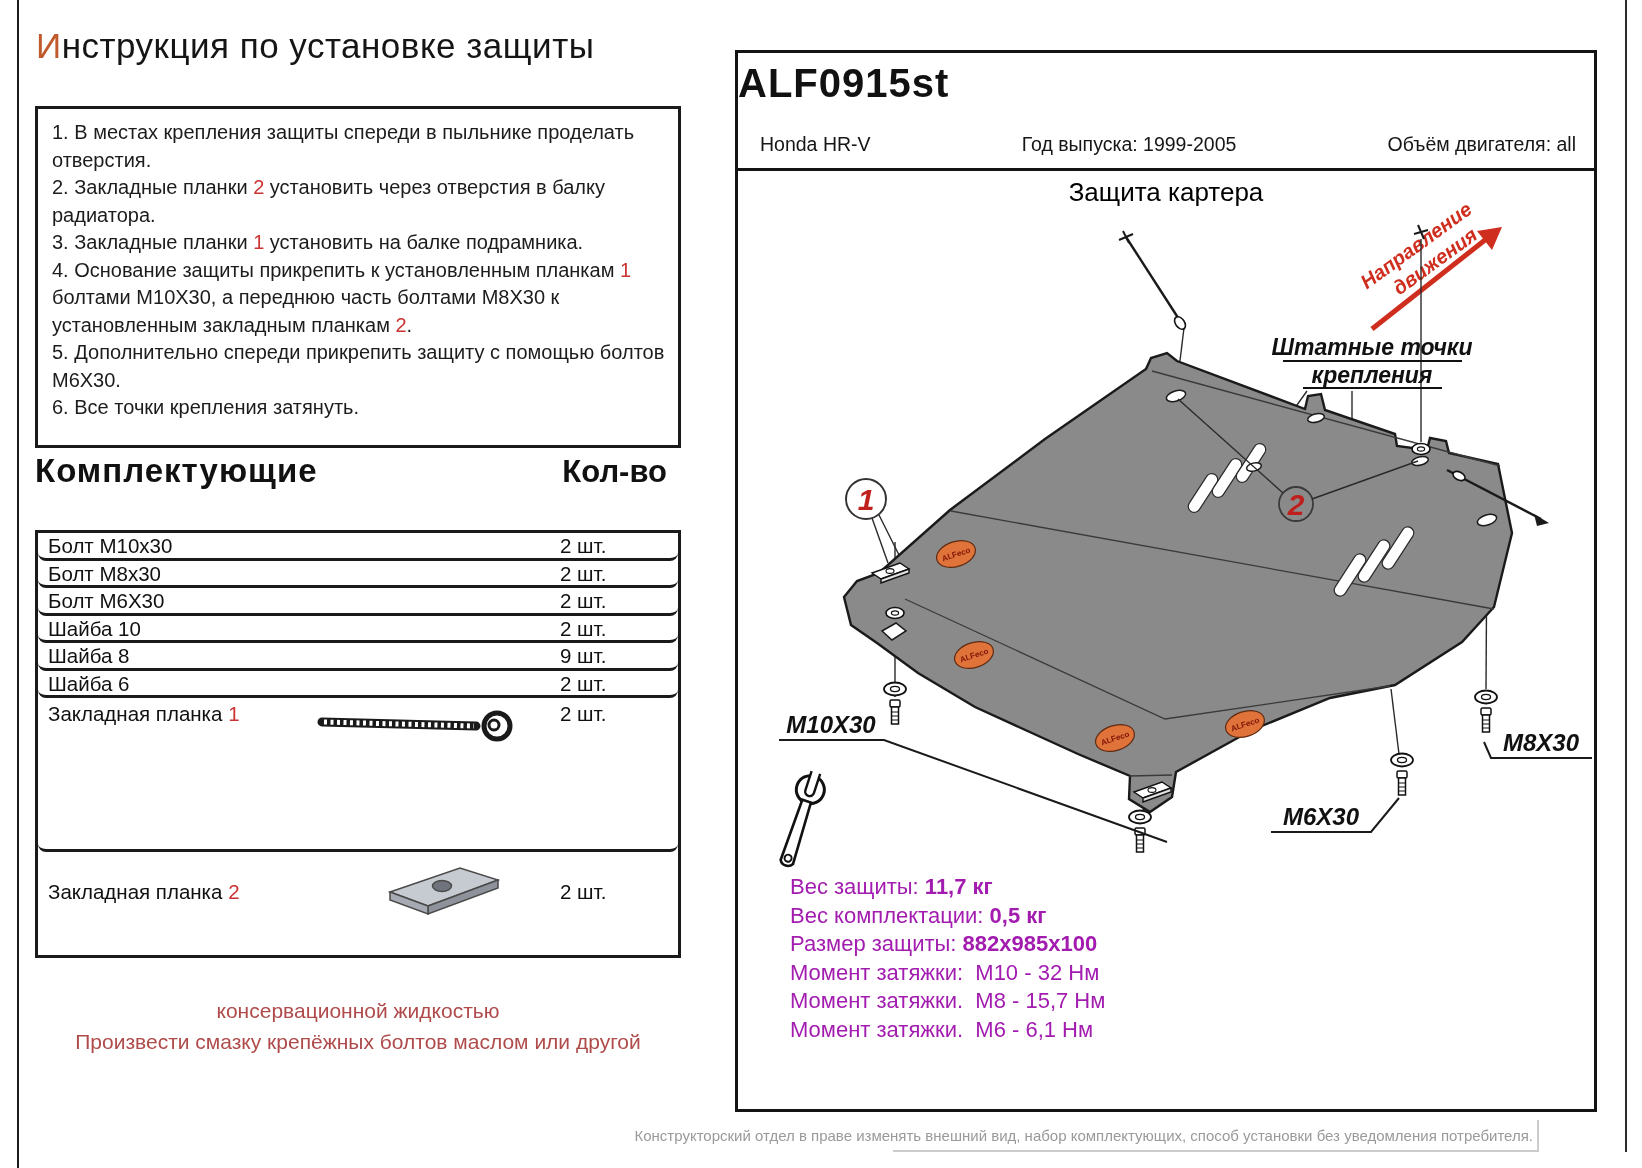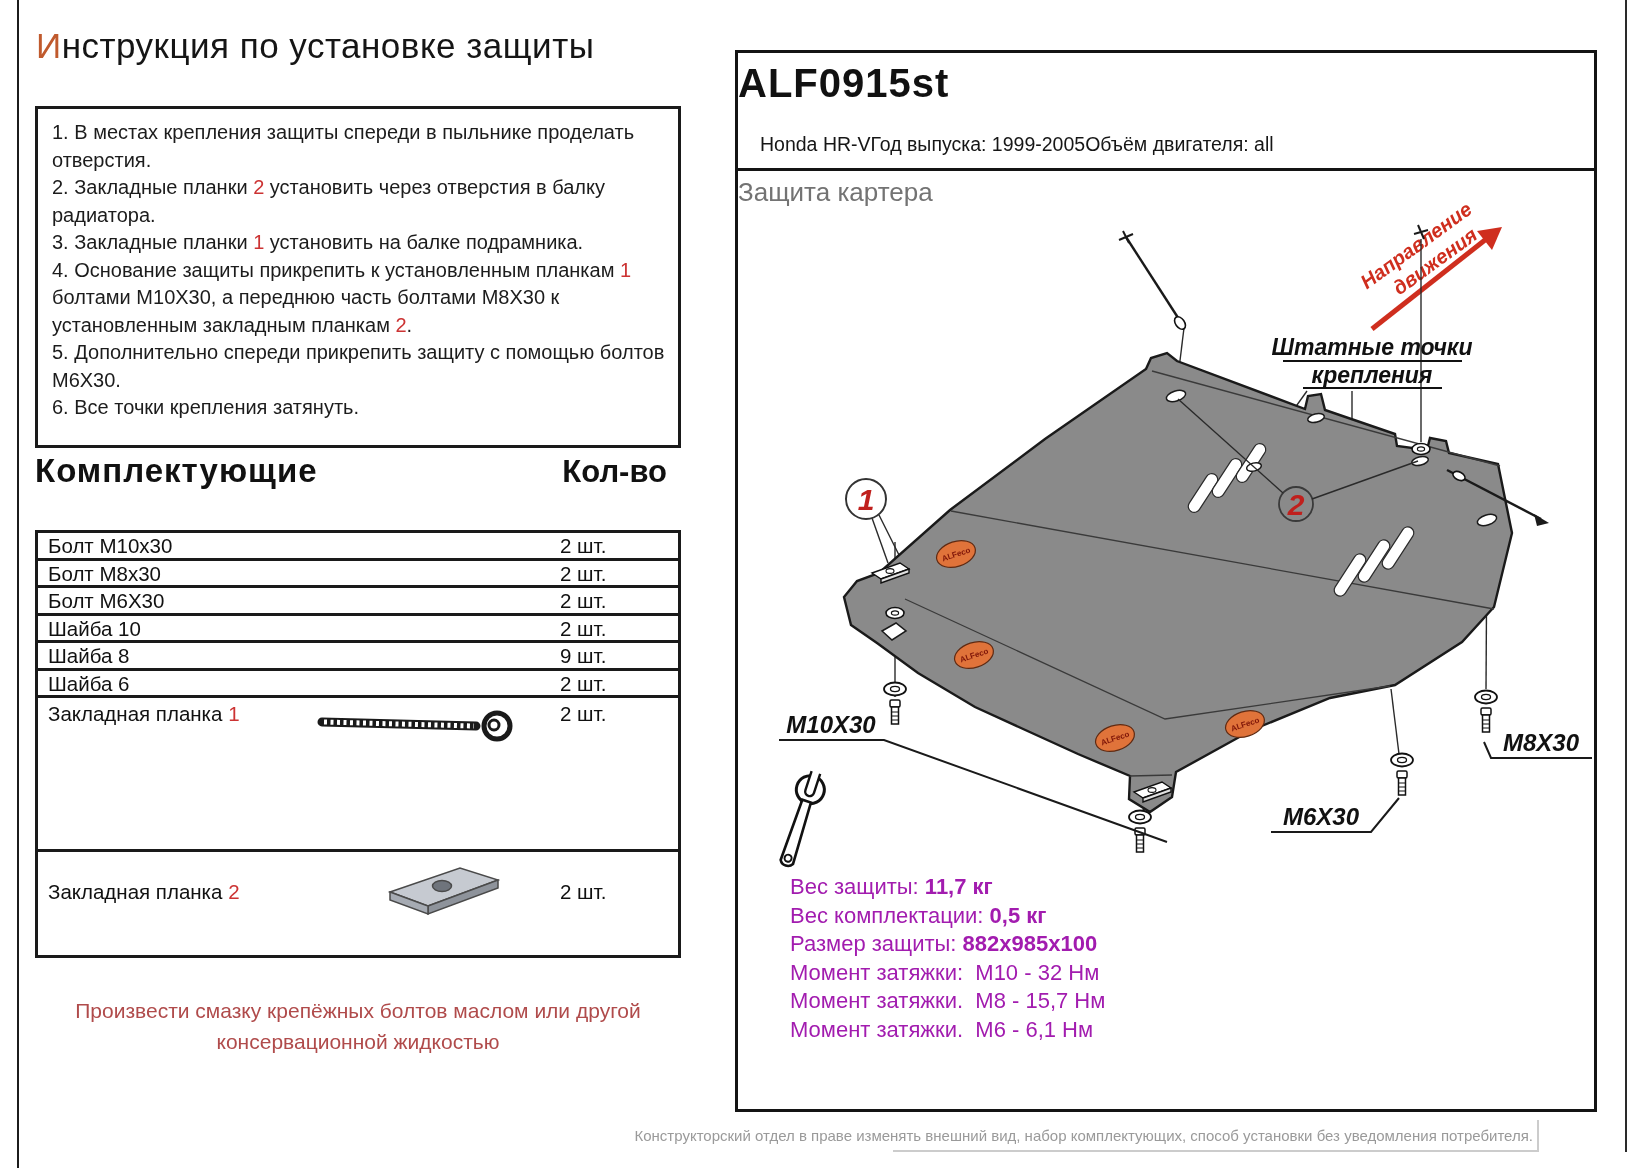--- a/index.html
+++ b/index.html
@@ -14,41 +14,41 @@
   .main-title .first { color:#c05a2d; }
 
   .instr-box { position:absolute; left:35px; top:106px; width:646px; height:342px; border:3px solid #1a1a1a; padding:10px 12px 8px 14px; font-size:20px; line-height:27.5px; color:#1c1c1c; }
   .red { color:#cc3333; }
 
   .kit-head { position:absolute; left:35px; top:452px; width:646px; display:flex; justify-content:space-between; align-items:baseline; }
   .kit-head .h1 { font-size:33px; font-weight:bold; letter-spacing:1px; }
   .kit-head .h2 { font-size:31px; font-weight:bold; margin-right:14px; }
 
   .kit-table { position:absolute; left:35px; top:530px; width:646px; border:3px solid #1a1a1a; }
-  .kit-row { position:relative; display:flex; border-bottom:3px solid #1a1a1a; font-size:20.5px; }
+  .kit-row { position:relative; display:flex; border-bottom:3px solid #1a1a1a; font-size:20.5px;border-radius:8px; }
   .kit-row:last-child { border-bottom:none; }
   .kit-row .nm { flex:1; padding:1px 4px 0 10px; white-space:nowrap; }
   .kit-row .qt { width:118px; padding-top:1px; }
   .kit-row.thin { height:27.5px; }
   .kit-row.tall1 { height:154px; align-items:flex-start; }
   .kit-row.tall2 { height:103px; align-items:flex-start; }
   .kit-row.tall1 .nm, .kit-row.tall1 .qt { padding-top:4px; }
   .kit-row.tall2 .nm, .kit-row.tall2 .qt { padding-top:28px; }
   .part-img { position:absolute; }
 
   .warning { position:absolute; left:35px; top:995px; width:646px; text-align:center; font-size:21px; line-height:31px; color:#b04b4b; }
 
   
   .panel { position:absolute; left:735px; top:50px; width:862px; height:1062px; border:3px solid #141414; background:#fff; }
   .panel-header { position:relative; height:118px; border-bottom:3px solid #141414; }
   .panel-code { padding-top:8px; font-size:40px; font-weight:bold; letter-spacing:1px; }
-  .panel-sub { position:absolute; left:0; right:0; bottom:12px; display:flex; justify-content:flex-start; padding:0 18px 0 22px; font-size:19.5px; color:#161616; }
+  .panel-sub { position:absolute; left:0; right:0; bottom:12px; display:flex; justify-content:space-between; padding:0 18px 0 22px; font-size:19.5px; color:#161616; }
 
   .drawing { position:relative; height:935px; }
-  .drawing-title { position:absolute; left:0; top:6px; width:100%; text-align:left; font-size:26px; color:#737373; }
+  .drawing-title { position:absolute; left:0; top:6px; width:100%; text-align:center; font-size:26px; color:#000000; }
   .diagram-svg { position:absolute; left:0; top:0; }
 
   .specs { position:absolute; left:52px; top:702px; font-size:22px; line-height:28.5px; color:#a21caf; white-space:nowrap; }
   .specs .b { font-weight:bold; }
 
   
   .footer-box { position:absolute; left:893px; top:1120px; width:646px; height:32px; border-right:2px solid #cccccc; border-bottom:2px solid #cccccc; display:flex; align-items:center; justify-content:flex-end; }
   .footer-note { font-size:15px; color:#9a9a9a; padding-right:4px; white-space:nowrap; }
 
   svg text { font-family:"Liberation Sans", sans-serif; }
@@ -123,22 +123,22 @@
       <svg class="part-img" style="left:342px; top:8px;" width="128" height="62" viewBox="0 0 128 62">
         <polygon points="10,32 80,8 118,20 48,46" fill="#c6cad1" stroke="#4a4a4a" stroke-width="1.5"></polygon>
         <polygon points="48,46 118,20 118,28 48,54" fill="#8e939b" stroke="#4a4a4a" stroke-width="1.5"></polygon>
         <polygon points="10,32 48,46 48,54 10,40" fill="#a6abb3" stroke="#4a4a4a" stroke-width="1.5"></polygon>
         <ellipse cx="62" cy="26" rx="9.5" ry="5.5" fill="#6f747c" stroke="#4a4a4a" stroke-width="1.5"></ellipse>
       </svg>
     </div>
   </div>
 
   <div class="warning">
+    <div>консервационной жидкостью</div>
     <div>Произвести смазку крепёжных болтов маслом или другой</div>
-    <div>консервационной жидкостью</div>
   </div>
 
   <div class="panel">
     <div class="panel-header">
       <div class="panel-code">ALF0915st</div>
       <div class="panel-sub">
         <span>Honda HR-V</span>
         <span>Год выпуска: 1999-2005</span>
         <span>Объём двигателя: all</span>
       </div>

